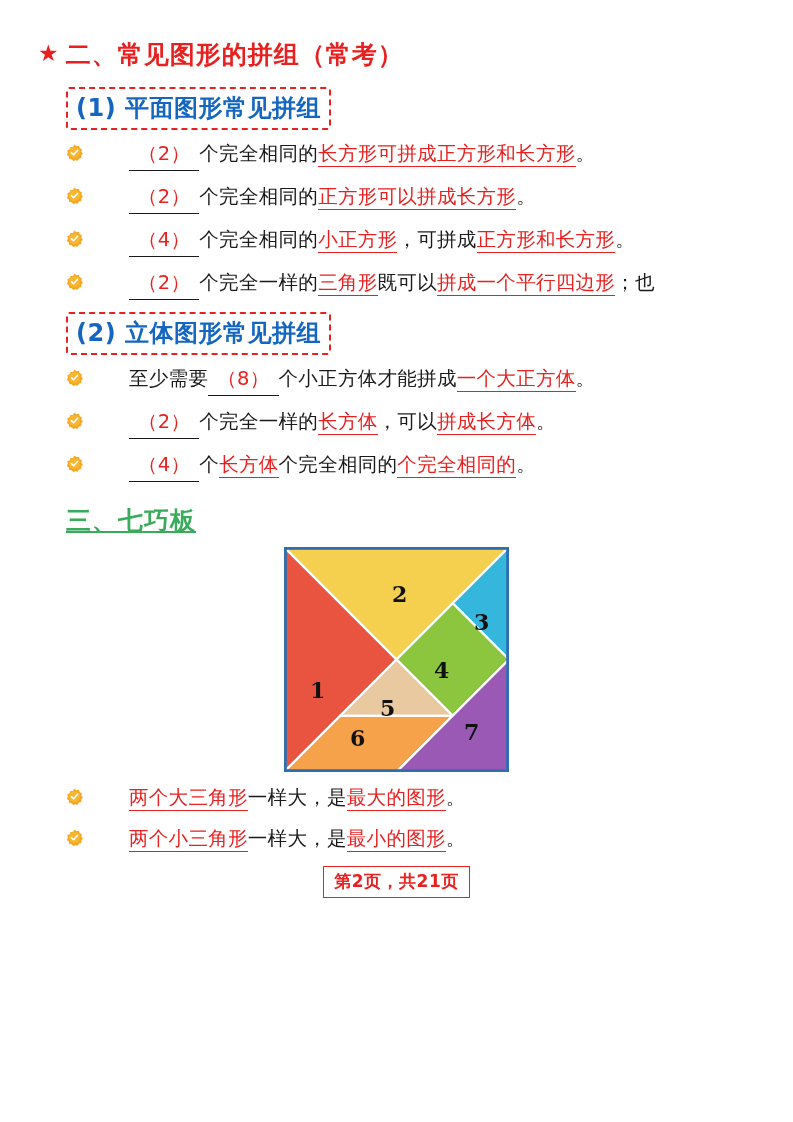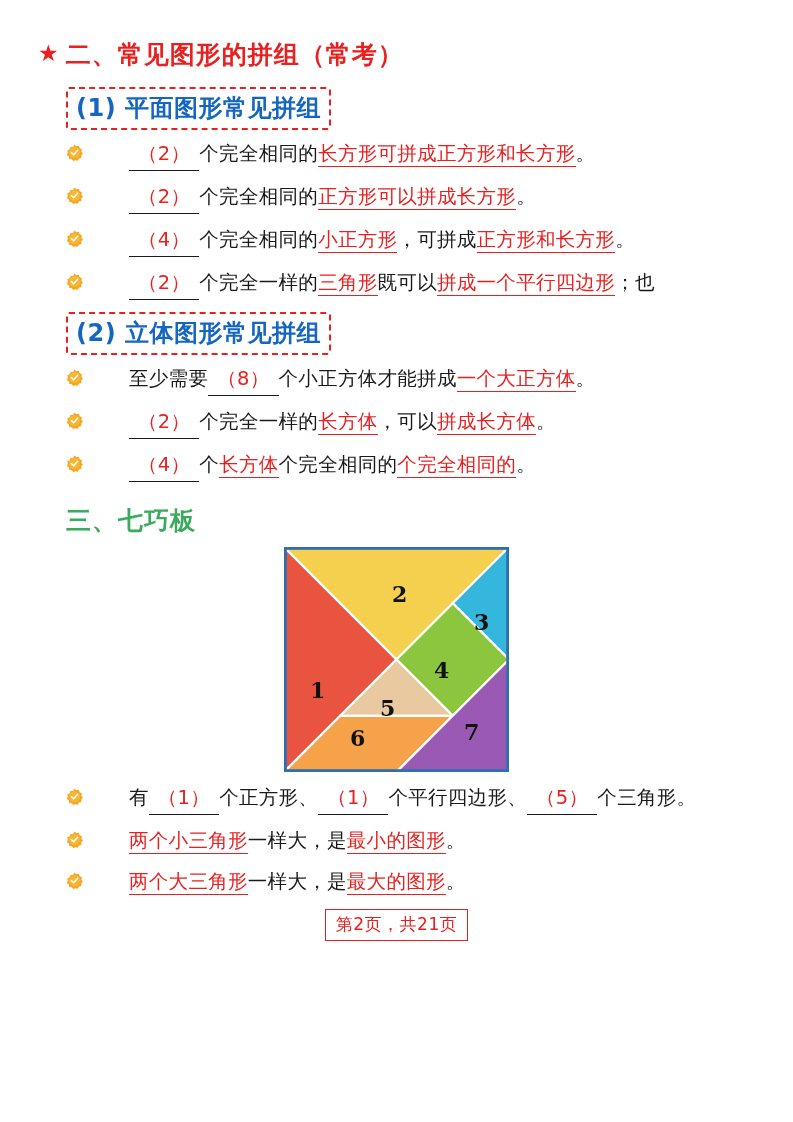--- a/index.html
+++ b/index.html
@@ -90,20 +90,21 @@
     display: inline-block;
   }
 
   
   .green-heading {
     font-size: 25px;
     font-weight: bold;
     color: #3aab5c;
     letter-spacing: 1px;
     margin: 22px 0 10px 32px;
+    text-decoration: underline;
   }
 
   
   .figure-wrap {
     display: flex;
     justify-content: center;
     margin: 4px 0 10px 0;
   }
   .tangram {
     position: relative;
@@ -117,20 +118,21 @@
     font-weight: bold;
     color: #111;
     font-family: "DejaVu Serif", "Liberation Serif", serif;
   }
 
   
   .footer {
     display: flex;
     justify-content: center;
     margin-top: 12px;
+    font-weight: bold;
   }
   .footer-box {
     border: 1.5px solid #e8201f;
     color: #e8201f;
     font-size: 17px;
     padding: 3px 10px 4px 10px;
     letter-spacing: 0.5px;
   }
   .indent-line {
     padding-left: 58px;
@@ -268,41 +270,31 @@
   
   <div id="tangram-list">
       <div class="item">
         <span class="bullet-icon">
           <svg width="17" height="17" viewBox="0 0 20 20">
             <path d="M10 0.6 L12.2 2.6 L15.1 2.1 L16 4.9 L18.7 6.1 L18.1 9 L19.9 11.3 L17.9 13.5 L18.1 16.4 L15.3 17.2 L13.8 19.7 L11 19.2 L8.6 20 L6.8 17.8 L3.9 17.5 L3.4 14.7 L1.1 13 L2.1 10.3 L1.6 7.4 L4.2 6.1 L5.3 3.4 L8.2 3.6 Z" fill="#f5a623"></path>
             <circle cx="10" cy="10" r="6.6" fill="#f7b733"></circle>
             <path d="M6.3 10.2 L8.9 12.7 L13.7 7.3" fill="none" stroke="#ffffff" stroke-width="1.8" stroke-linecap="round" stroke-linejoin="round"></path>
           </svg>
         </span>
-        <span class="item-text"><span>有</span><span class="blank">（1）</span><span>个正方形、</span><span class="blank">（1）</span><span>个平行四边形、</span><span class="blank">（5）</span><span>个三角形。</span></span>
+        <span class="item-text"><span class="ured">两个大三角形</span><span>一样大，是</span><span class="ured">最大的图形</span><span>。</span></span>
       </div>
       <div class="item">
         <span class="bullet-icon">
           <svg width="17" height="17" viewBox="0 0 20 20">
             <path d="M10 0.6 L12.2 2.6 L15.1 2.1 L16 4.9 L18.7 6.1 L18.1 9 L19.9 11.3 L17.9 13.5 L18.1 16.4 L15.3 17.2 L13.8 19.7 L11 19.2 L8.6 20 L6.8 17.8 L3.9 17.5 L3.4 14.7 L1.1 13 L2.1 10.3 L1.6 7.4 L4.2 6.1 L5.3 3.4 L8.2 3.6 Z" fill="#f5a623"></path>
             <circle cx="10" cy="10" r="6.6" fill="#f7b733"></circle>
             <path d="M6.3 10.2 L8.9 12.7 L13.7 7.3" fill="none" stroke="#ffffff" stroke-width="1.8" stroke-linecap="round" stroke-linejoin="round"></path>
           </svg>
         </span>
         <span class="item-text"><span class="ured">两个小三角形</span><span>一样大，是</span><span class="ured">最小的图形</span><span>。</span></span>
-      </div>
-      <div class="item">
-        <span class="bullet-icon">
-          <svg width="17" height="17" viewBox="0 0 20 20">
-            <path d="M10 0.6 L12.2 2.6 L15.1 2.1 L16 4.9 L18.7 6.1 L18.1 9 L19.9 11.3 L17.9 13.5 L18.1 16.4 L15.3 17.2 L13.8 19.7 L11 19.2 L8.6 20 L6.8 17.8 L3.9 17.5 L3.4 14.7 L1.1 13 L2.1 10.3 L1.6 7.4 L4.2 6.1 L5.3 3.4 L8.2 3.6 Z" fill="#f5a623"></path>
-            <circle cx="10" cy="10" r="6.6" fill="#f7b733"></circle>
-            <path d="M6.3 10.2 L8.9 12.7 L13.7 7.3" fill="none" stroke="#ffffff" stroke-width="1.8" stroke-linecap="round" stroke-linejoin="round"></path>
-          </svg>
-        </span>
-        <span class="item-text"><span class="ured">两个大三角形</span><span>一样大，是</span><span class="ured">最大的图形</span><span>。</span></span>
       </div>
     </div>
 
   
   <div class="footer">
     <div class="footer-box">第2页，共21页</div>
   </div>
 
 </div>
 

